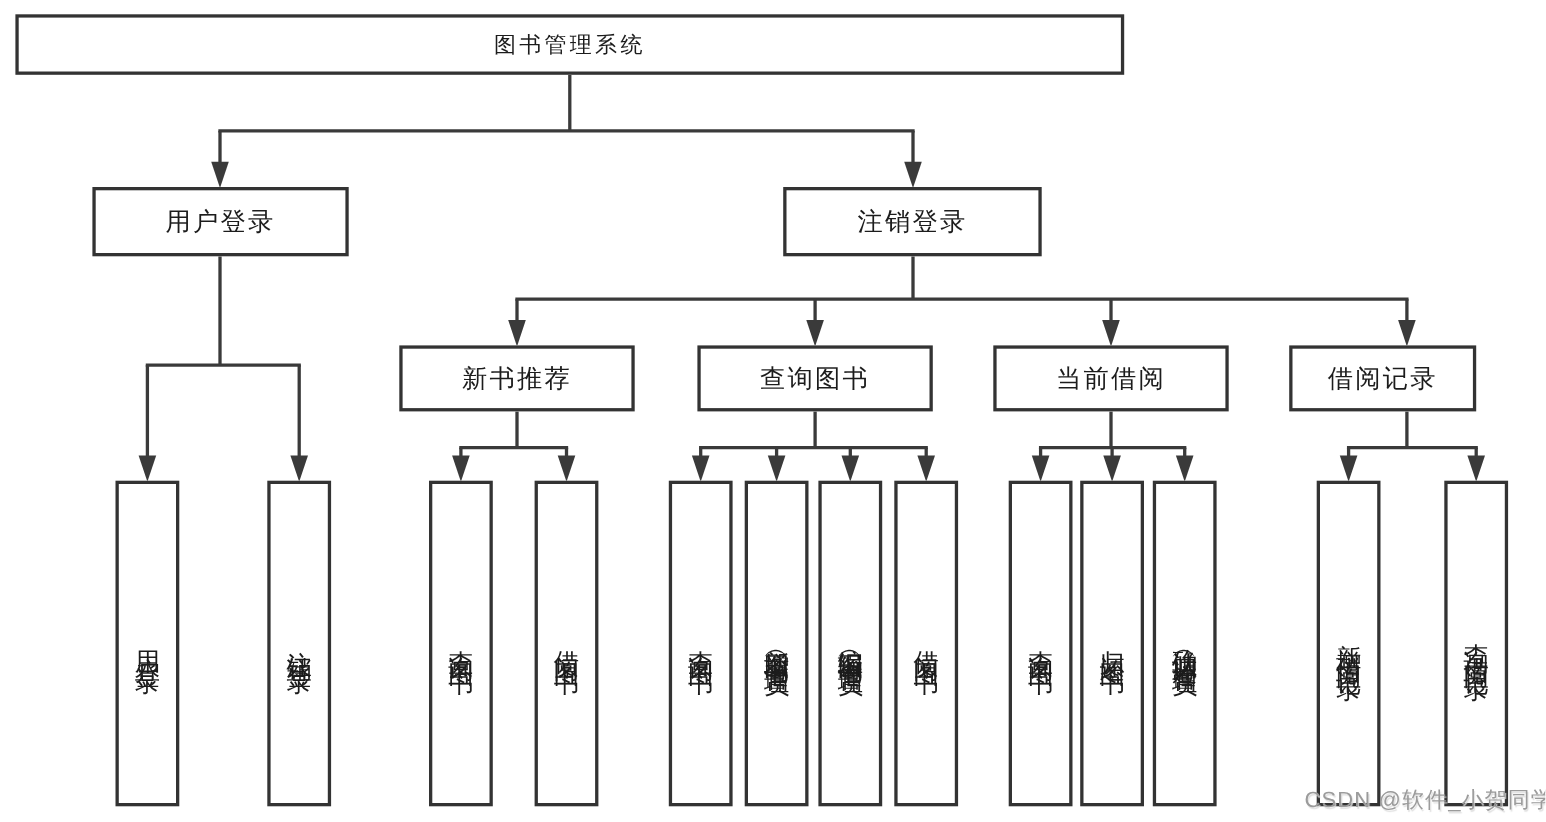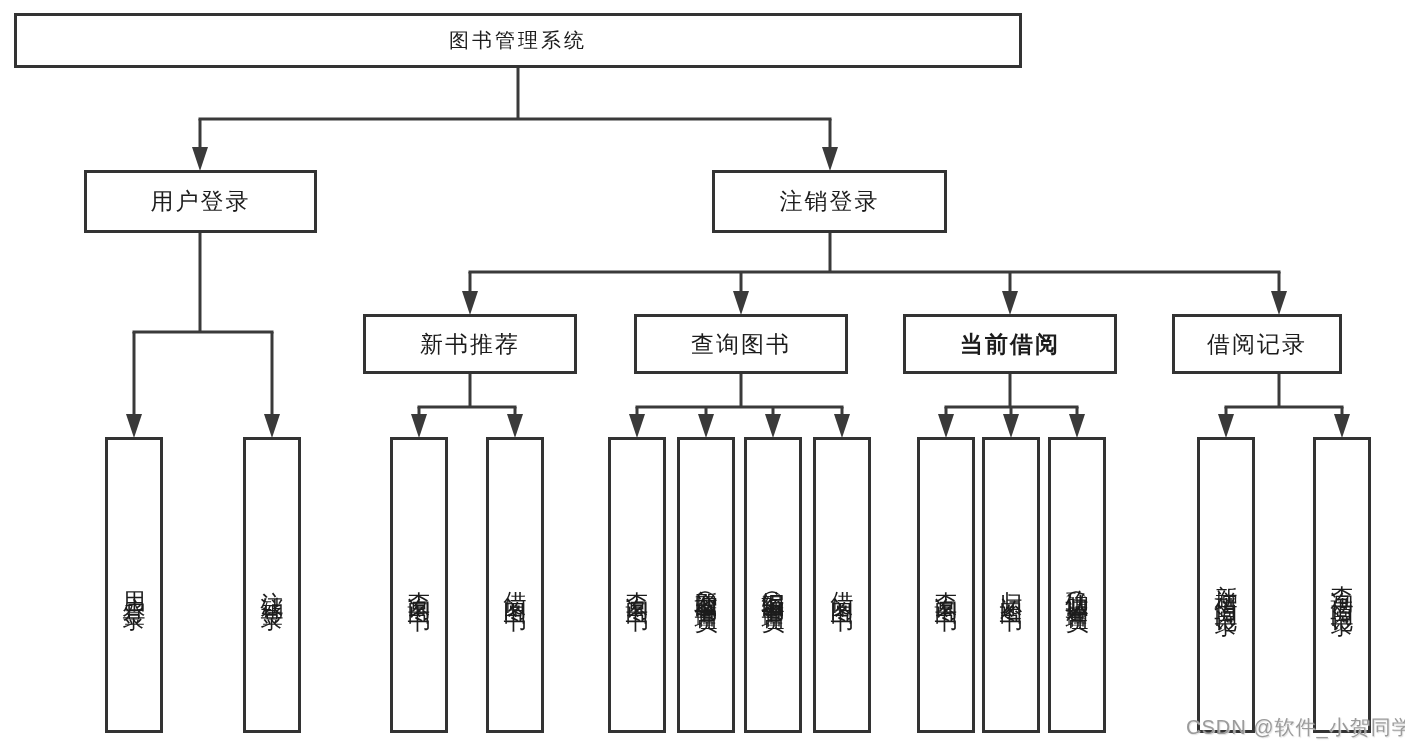--- a/index.html
+++ b/index.html
@@ -155,21 +155,21 @@
   <div class="box" style="left:712px; top:170px; width:235px; height:63px;">
     <span class="h-label">注销登录</span>
   </div>
 
   <div class="box" style="left:363px; top:314px; width:214px; height:60px;">
     <span class="h-label">新书推荐</span>
   </div>
   <div class="box" style="left:634px; top:314px; width:214px; height:60px;">
     <span class="h-label">查询图书</span>
   </div>
-  <div class="box" style="left:903px; top:314px; width:214px; height:60px;font-weight:bold;">
+  <div class="box" style="left:903px; top:314px; width:214px; height:60px;">
     <span class="h-label">当前借阅</span>
   </div>
   <div class="box" style="left:1172px; top:314px; width:170px; height:60px;">
     <span class="h-label">借阅记录</span>
   </div>
 
   <div class="box" style="left:105px; top:437px; width:58px; height:296px;">
     <span class="v-label">用户登录</span>
   </div>
   <div class="box" style="left:243px; top:437px; width:58px; height:296px;">

